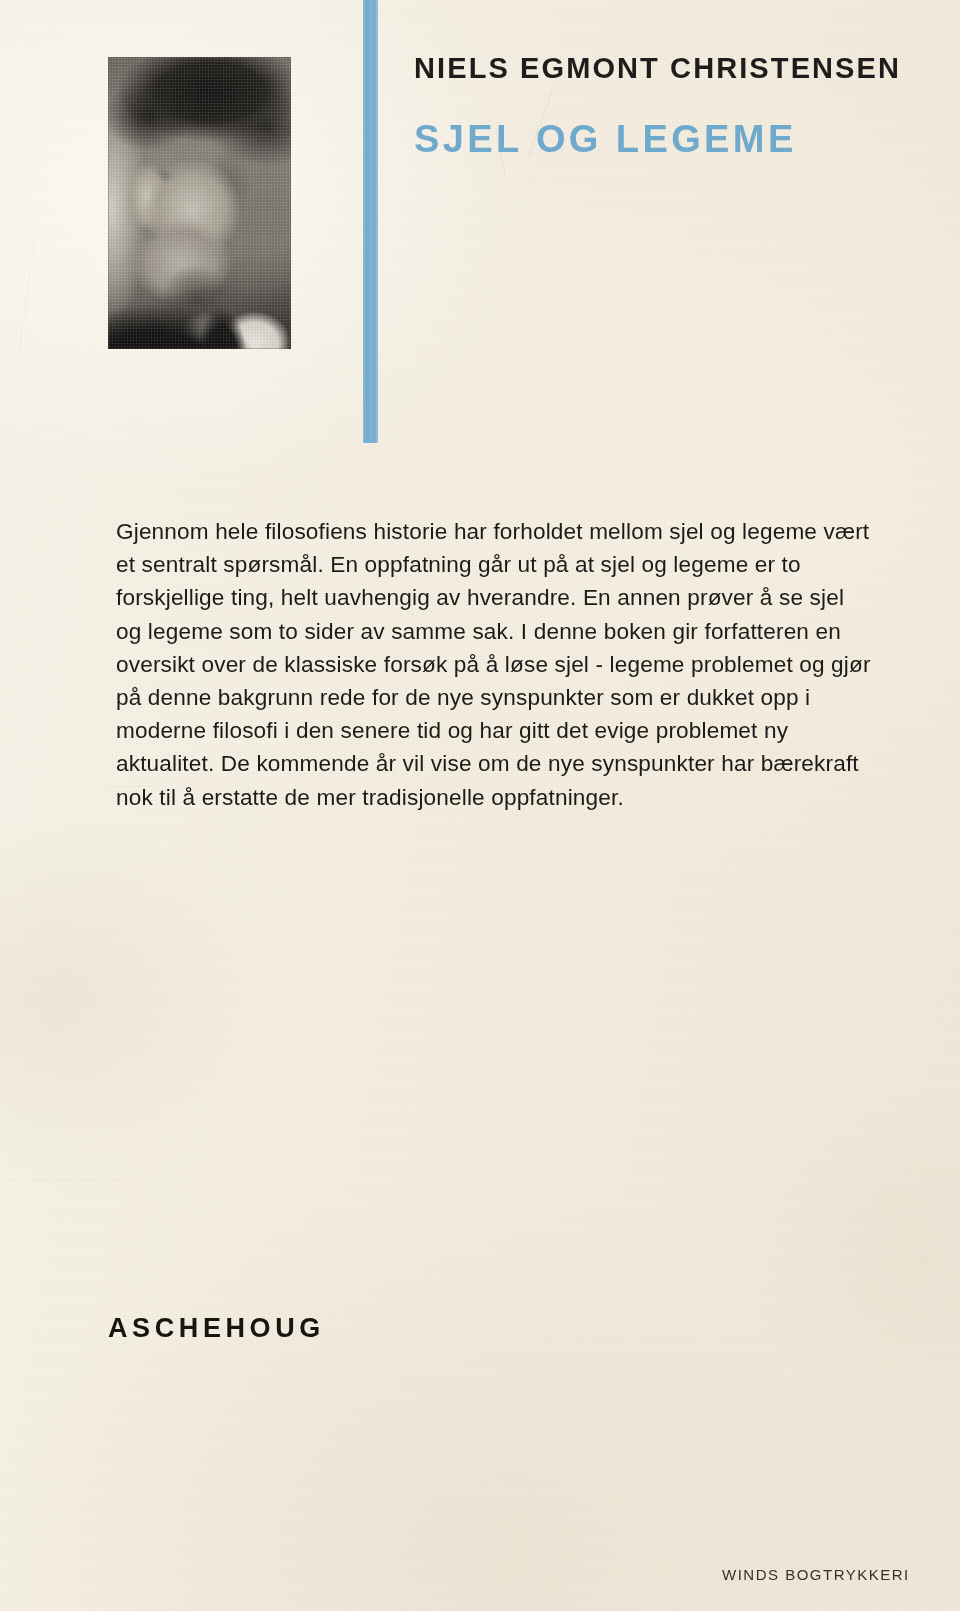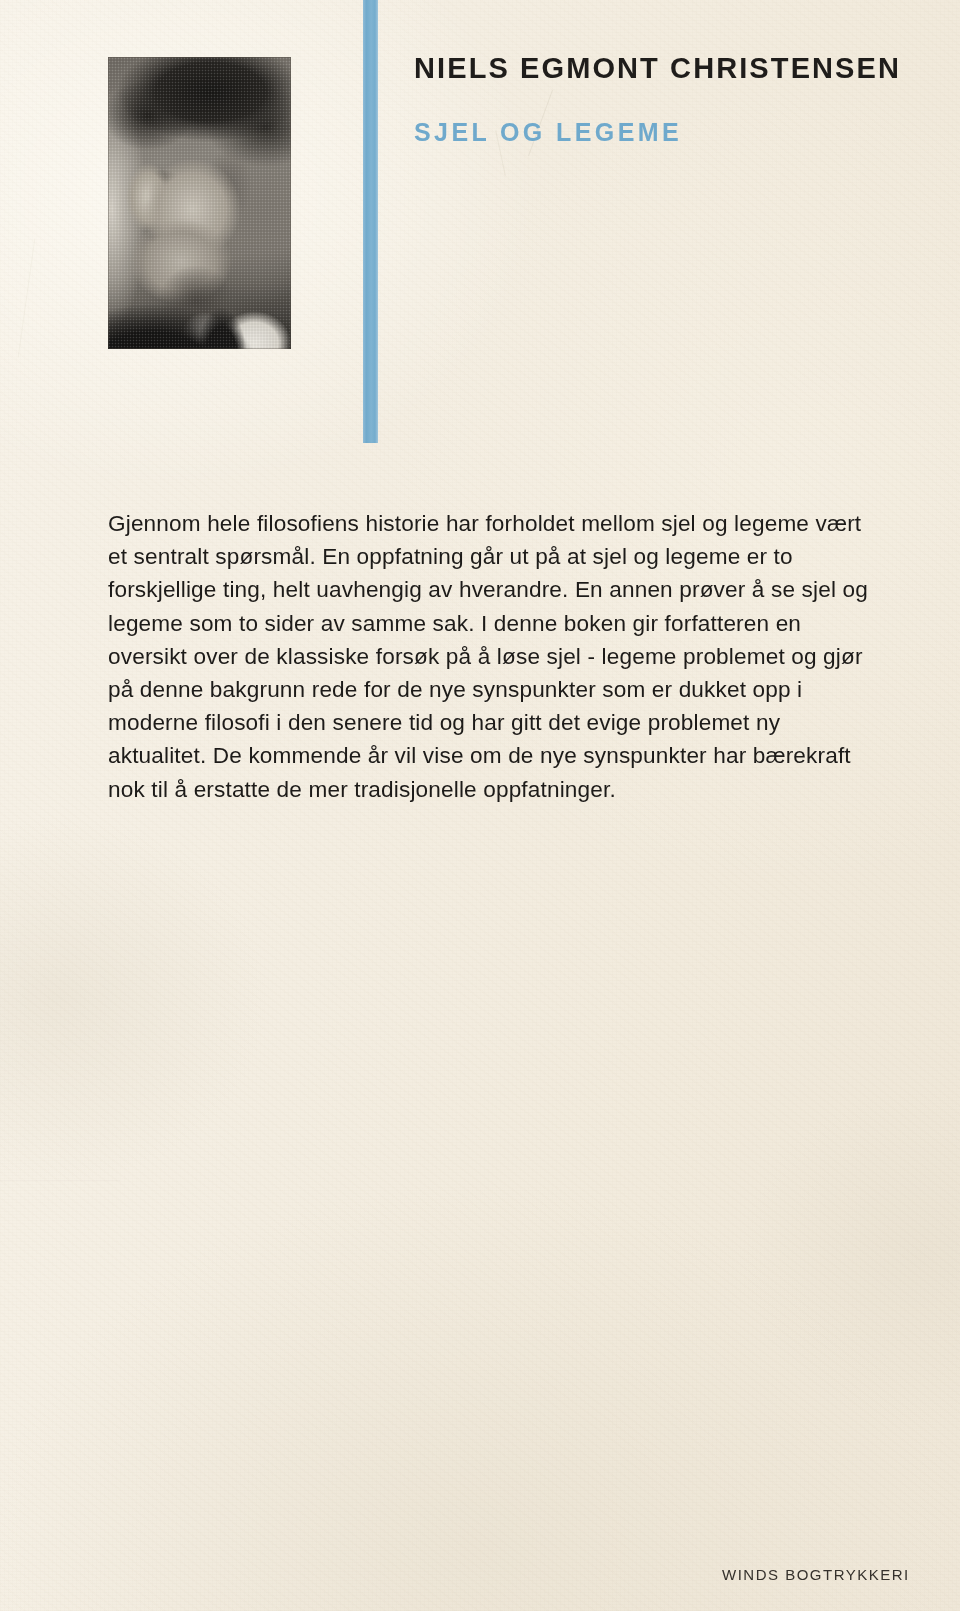--- a/index.html
+++ b/index.html
@@ -141,41 +141,41 @@
     letter-spacing: 2.1px;
     font-weight: 700;
     color: #1f1d1b;
     white-space: nowrap;
   }
 
   .book-title {
     position: absolute;
     left: 414px;
     top: 118px;
-    font-size: 25px;
+    font-size: 38px;
     font-weight: 700;
     letter-spacing: 3.4px;
     color: #6fa9cc;
     white-space: nowrap;
   }
 
   
   .blurb {
     position: absolute;
     left: 108px;
     top: 507px;
     width: 772px;
     font-size: 22.6px;
     line-height: 33.2px;
     text-align: justify;
     text-justify: inter-word;
     color: #1d1b19;
     letter-spacing: 0.15px;
   }
-  .blurb p { margin: 0; }
+  .blurb p { margin: 8px; }
   .blurb p:last-child { text-align: left; }
 
   
   .publisher {
     position: absolute;
     left: 108px;
     top: 1313px;
     font-size: 27px;
     font-weight: 700;
     letter-spacing: 4.6px;
@@ -215,16 +215,17 @@
   <div class="blue-rule"></div>
 
   <div class="author-name">NIELS EGMONT CHRISTENSEN</div>
 
   <div class="book-title">SJEL OG LEGEME</div>
 
   <div class="blurb">
     <p>Gjennom hele filosofiens historie har forholdet mellom sjel og legeme vært et sentralt spørsmål. En oppfatning går ut på at sjel og legeme er to forskjellige ting, helt uavhengig av hverandre. En annen prøver å se sjel og legeme som to sider av samme sak. I denne boken gir forfatteren en oversikt over de klassiske forsøk på å løse sjel - legeme problemet og gjør på denne bakgrunn rede for de nye synspunkter som er dukket opp i moderne filosofi i den senere tid og har gitt det evige problemet ny aktualitet. De kommende år vil vise om de nye synspunkter har bærekraft nok til å erstatte de mer tradisjonelle oppfatninger.</p>
   </div>
 
+  <div class="publisher">ASCHEHOUG</div>
 
   <div class="printer">WINDS BOGTRYKKERI</div>
 
 </div>
 
 </body></html>

